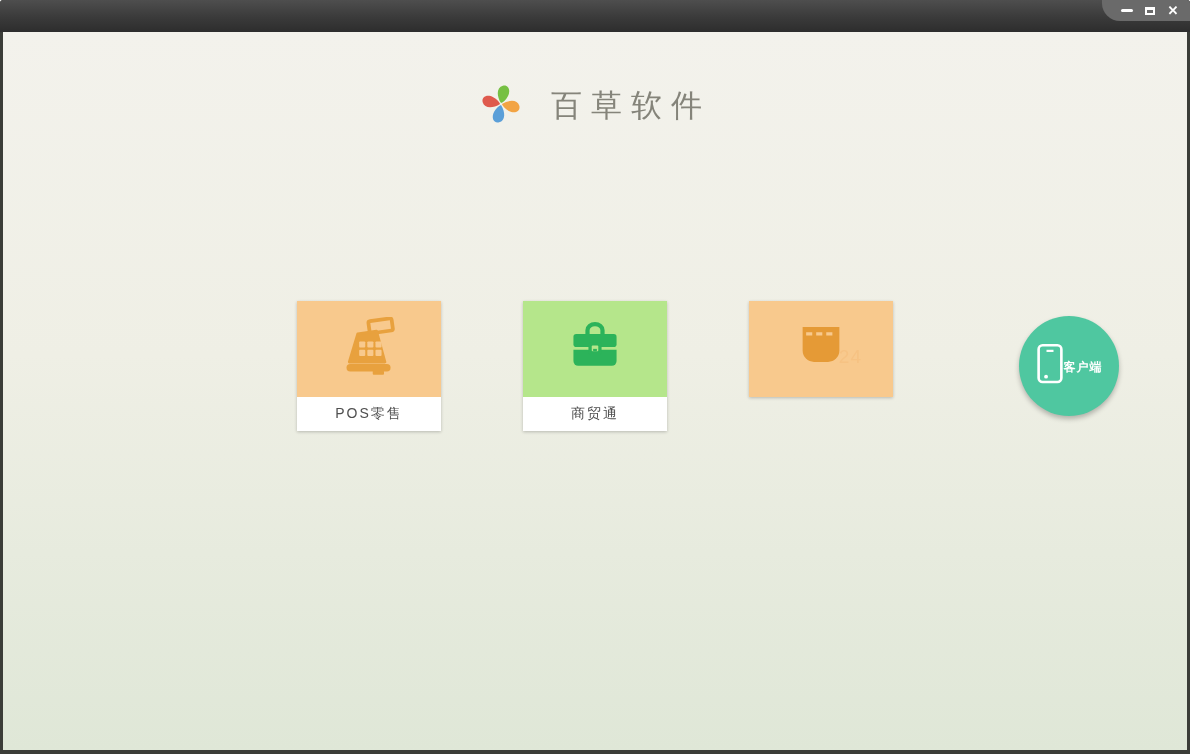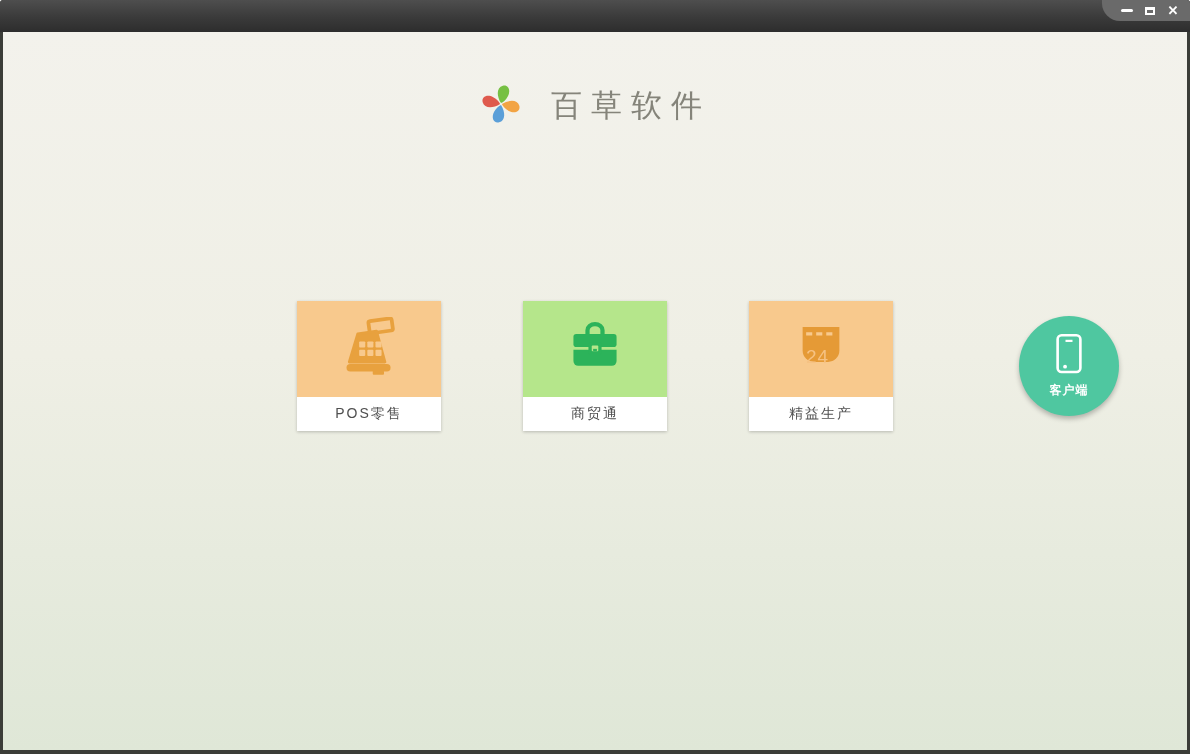--- a/index.html
+++ b/index.html
@@ -30,26 +30,26 @@
   .card{position:absolute;top:269px;width:144px;background:#fff;cursor:pointer;
     box-shadow:0 1px 3px rgba(0,0,0,0.22);}
   .card-pos{left:294px;}
   .card-trade{left:520px;}
   .card-lean{left:746px;}
   .tile{height:96px;display:flex;align-items:center;justify-content:center;position:relative;}
   .tile-orange{background:#f8c98d;}
   .tile-green{background:#b5e68b;}
   .card-label{height:34px;background:#fff;display:flex;align-items:center;justify-content:center;
     font-size:14px;color:#4f4f4f;letter-spacing:2px;}
-  .calendar-day{position:absolute;top:27px;left:13px;width:100%;text-align:left;
+  .calendar-day{position:absolute;top:27px;left:13px;width:100%;text-align:right;
     color:#f6c283;font-size:19px;letter-spacing:1px;pointer-events:none;}
 
   
   .client-circle{position:absolute;left:1016px;top:284px;width:100px;height:100px;border-radius:50%;
-    background:#4fc7a0;display:flex;flex-direction:column;align-items:center;justify-content:center;
+    background:#4fc7a0;display:flex;align-items:center;justify-content:center;
     cursor:pointer;box-shadow:0 3px 5px rgba(0,0,0,0.25);}
   .client-label{color:#fff;font-size:12px;font-weight:bold;letter-spacing:1px;margin-top:3px;}
 </style>
 </head>
 <body>
 
 <div class="window">
 
   <div class="titlebar">
     <div class="controls-tab">
@@ -120,21 +120,20 @@
     <div class="card card-lean">
       <div class="tile tile-orange">
         <span style="position:relative;display:inline-block;">
           <svg width="56" height="56" viewBox="0 0 64 64">
             <path d="M11,9 h42 v27 a13,13 0 0 1 -13,13 h-16 a13,13 0 0 1 -13,-13 z" fill="#e59a36"></path>
             <line x1="15" y1="17" x2="49" y2="17" stroke="#f8c98d" stroke-width="3.5" stroke-dasharray="7 4.5"></line>
           </svg>
           <span class="calendar-day">24</span>
         </span>
       </div>
-      <div class="card-label">精益生产</div>
     </div>
 
     <div class="client-circle">
       <span>
         <svg width="28" height="42" viewBox="0 0 32 48">
           <rect x="3" y="2.5" width="26" height="42" rx="4.5" fill="none" stroke="#fff" stroke-width="3"></rect>
           <line x1="12" y1="9" x2="20" y2="9" stroke="#fff" stroke-width="2.5"></line>
           <circle cx="11.5" cy="38.5" r="2.2" fill="#fff"></circle>
         </svg>
       </span>

